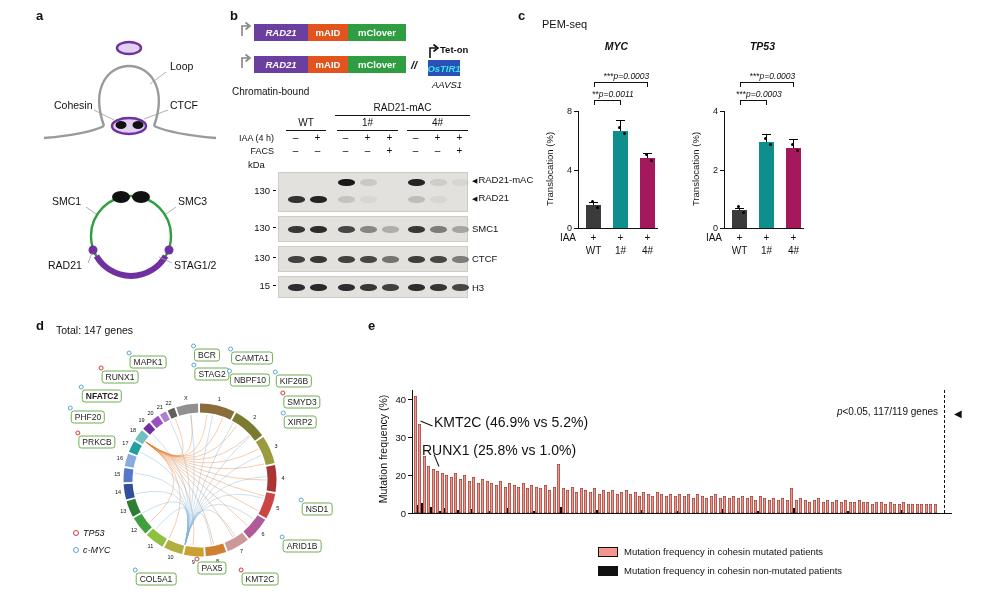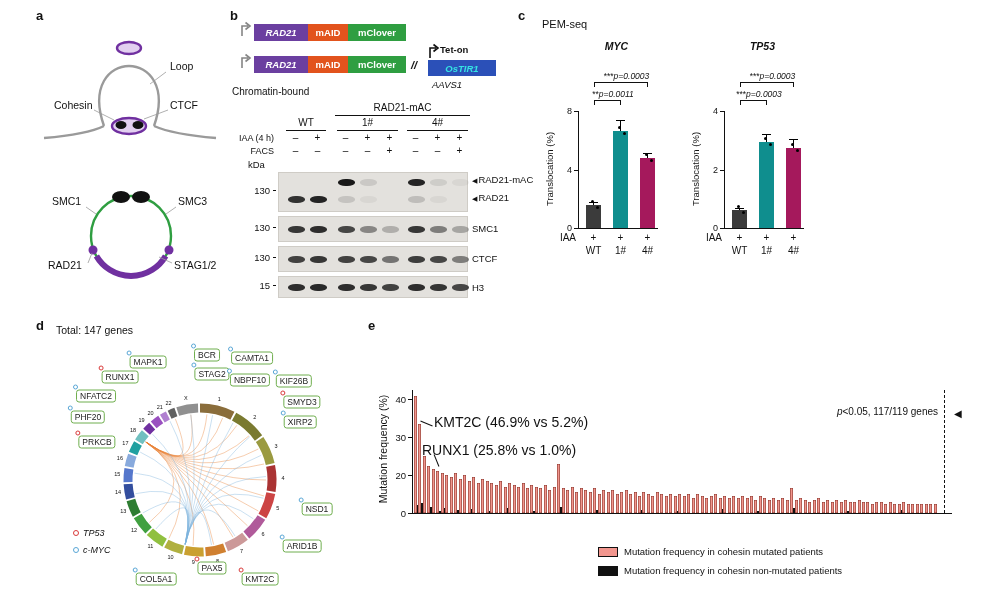--- a/index.html
+++ b/index.html
@@ -30,21 +30,21 @@
   .parrow{position:absolute}
   .gbox{position:absolute;height:17px;color:#fff;font-size:9.5px;font-weight:bold;
         display:flex;align-items:center;justify-content:center}
   .purple{background:#6b3fa0;font-style:italic}
   .orange{background:#e2531d}
   .green{background:#2f9e41}
   #b-rad21-1{left:26px;top:18px;width:54px} #b-maid-1{left:80px;top:18px;width:40px} #b-mclover-1{left:120px;top:18px;width:58px}
   #b-rad21-2{left:26px;top:50px;width:54px} #b-maid-2{left:80px;top:50px;width:40px} #b-mclover-2{left:120px;top:50px;width:58px}
   #b-break{position:absolute;left:183px;top:53px;font-size:11px;font-weight:bold;font-style:italic}
   #b-teton{position:absolute;left:212px;top:38px;font-size:9.5px;font-weight:bold}
-  #b-ostir1{position:absolute;left:200px;top:54px;width:68px;height:16px;background:#2b50b8;
+  #b-ostir1{position:absolute;left:200px;top:54px;width:32px;height:16px;background:#2b50b8;
             color:#35e3e3;font-style:italic;font-size:9.5px;font-weight:bold;
             display:flex;align-items:center;justify-content:center}
   #b-aavs1{position:absolute;left:204px;top:73px;font-style:italic;font-size:9.5px}
   #b-chrom{position:absolute;left:4px;top:80px;font-size:10px}
   #b-blot-header{position:absolute;left:107px;top:96px;width:135px;text-align:center;font-size:10px}
   #b-hul{position:absolute;left:107px;top:109px;width:135px;border-top:1px solid #111}
   .b-grp{position:absolute;top:111px;font-size:10px;text-align:center}
   #b-g0{left:58px;width:40px} #b-g1{left:109px;width:61px} #b-g2{left:179px;width:61px}
   .b-gul{position:absolute;top:124px;border-top:1px solid #111}
   #b-ul0{left:58px;width:40px} #b-ul1{left:109px;width:61px} #b-ul2{left:179px;width:61px}
@@ -450,21 +450,21 @@
   <div class="d-leg-row" id="d-leg-1">
     <span class="ldot" id="d-ldot-1" style="border-color: rgb(90, 167, 214);"></span>
     <span class="it">c-MYC</span>
   </div>
 <div class="gene-label" style="left: 120px; top: 44px;">MAPK1<span class="gdot" style="border-color: rgb(90, 167, 214);"></span></div>
     <div class="gene-label" style="left: 179px; top: 37px;">BCR<span class="gdot" style="border-color: rgb(90, 167, 214);"></span></div>
     <div class="gene-label" style="left: 92px; top: 59px;">RUNX1<span class="gdot" style="border-color: rgb(217, 58, 58);"></span></div>
     <div class="gene-label" style="left: 184px; top: 56px;">STAG2<span class="gdot" style="border-color: rgb(90, 167, 214);"></span></div>
     <div class="gene-label" style="left: 224px; top: 40px;">CAMTA1<span class="gdot" style="border-color: rgb(90, 167, 214);"></span></div>
     <div class="gene-label" style="left: 222px; top: 62px;">NBPF10<span class="gdot" style="border-color: rgb(90, 167, 214);"></span></div>
-    <div class="gene-label" style="left: 68px; top: 78px;">NFATC2<span class="gdot" style="border-color: rgb(90, 167, 214);"></span></div>
+    <div class="gene-label" style="left: 74px; top: 78px; font-weight: bold;">NFATC2<span class="gdot" style="border-color: rgb(90, 167, 214);"></span></div>
     <div class="gene-label" style="left: 266px; top: 63px;">KIF26B<span class="gdot" style="border-color: rgb(90, 167, 214);"></span></div>
     <div class="gene-label" style="left: 274px; top: 84px;">SMYD3<span class="gdot" style="border-color: rgb(217, 58, 58);"></span></div>
     <div class="gene-label" style="left: 60px; top: 99px;">PHF20<span class="gdot" style="border-color: rgb(90, 167, 214);"></span></div>
     <div class="gene-label" style="left: 272px; top: 104px;">XIRP2<span class="gdot" style="border-color: rgb(90, 167, 214);"></span></div>
     <div class="gene-label" style="left: 69px; top: 124px;">PRKCB<span class="gdot" style="border-color: rgb(217, 58, 58);"></span></div>
     <div class="gene-label" style="left: 289px; top: 191px;">NSD1<span class="gdot" style="border-color: rgb(90, 167, 214);"></span></div>
     <div class="gene-label" style="left: 274px; top: 228px;">ARID1B<span class="gdot" style="border-color: rgb(90, 167, 214);"></span></div>
     <div class="gene-label" style="left: 232px; top: 261px;">KMT2C<span class="gdot" style="border-color: rgb(217, 58, 58);"></span></div>
     <div class="gene-label" style="left: 184px; top: 250px;">PAX5<span class="gdot" style="border-color: rgb(217, 58, 58);"></span></div>
     <div class="gene-label" style="left: 128px; top: 261px;">COL5A1<span class="gdot" style="border-color: rgb(90, 167, 214);"></span></div>

